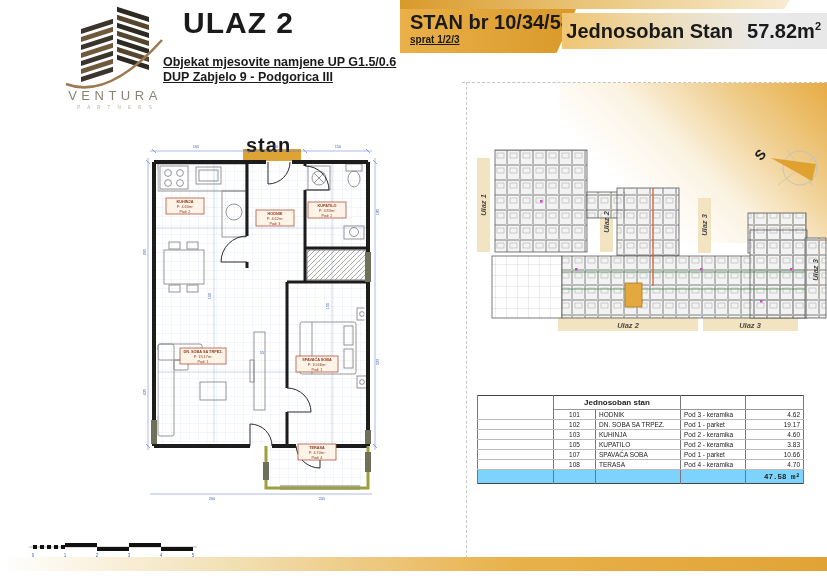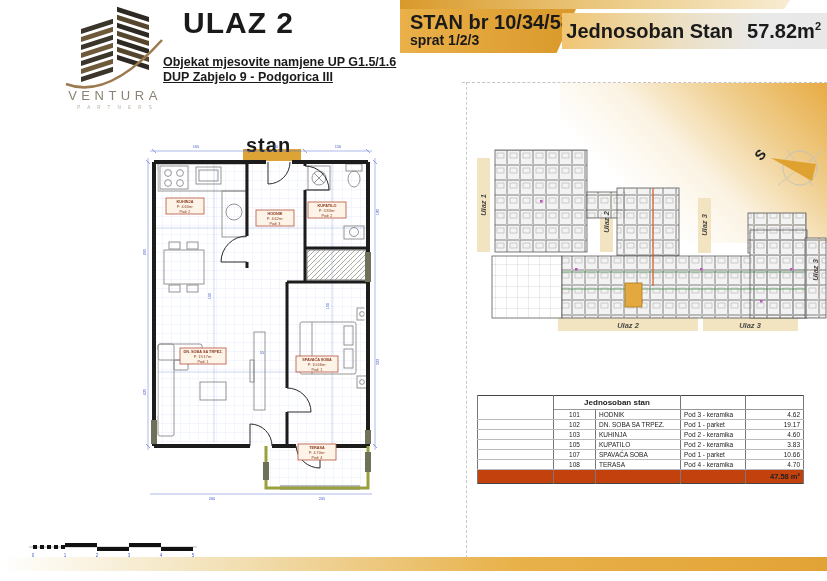--- a/index.html
+++ b/index.html
@@ -8,21 +8,21 @@
   .abs{position:absolute;}
   
   .ulaz-title{left:183px;top:6px;font-size:30px;font-weight:800;letter-spacing:1px;}
   .gold-strip{left:400px;top:0;width:390px;height:9px;
       background:linear-gradient(90deg,#d9992a 0%,#eccb86 55%,#f7ecd2 100%);
       clip-path:polygon(0 0,100% 0,98.5% 100%,0 100%);}
   .stan-block{left:400px;top:9px;width:176px;height:44px;padding:2px 0 0 10px;box-sizing:border-box;
       background:linear-gradient(90deg,#eab049 0%,#d9992a 100%);
       clip-path:polygon(0 0,100% 0,89% 100%,0 100%);}
   .stan-block .l1{font-size:20px;font-weight:800;line-height:23px;}
-  .stan-block .l2{font-size:14px;font-weight:700;line-height:12px;}
+  .stan-block .l2{font-size:10px;font-weight:700;text-decoration:underline;line-height:12px;}
   .apt-bar{left:562px;top:13px;width:265px;height:36px;display:flex;align-items:center;
       justify-content:flex-end;gap:14px;padding-right:6px;box-sizing:border-box;
       background:linear-gradient(90deg,#f0c572 0%,#ece0c4 45%,#e9e9e9 75%,#e8e8e8 100%);}
   .apt-bar .t{font-size:20px;font-weight:800;}
   .apt-bar sup{font-size:11px;}
   .proj{left:163px;top:55px;font-size:12.5px;font-weight:800;line-height:15px;}
   .proj div{text-decoration:underline;}
   
   .logo{left:58px;top:2px;width:115px;height:112px;}
   
@@ -37,21 +37,21 @@
   .rooms-table{left:477px;top:395px;border-collapse:collapse;table-layout:fixed;width:326px;
       font-size:6.5px;color:#222;}
   .rooms-table td{height:9px;padding:0 3px;border-left:1px solid #777;border-right:1px solid #777;
       overflow:hidden;white-space:nowrap;}
   .rooms-table tr.data td{border-bottom:1px solid #bbb;}
   .rooms-table td.c0{border-bottom:none;}
   .rooms-table{border:1px solid #444;}
   .rooms-table .title{font-size:8px;font-weight:700;text-align:center;height:13px;border-bottom:1px solid #999;}
   .rooms-table .num{text-align:center;}
   .rooms-table .area{text-align:right;}
-  .rooms-table tr.total td{background:#c2410c;height:13px;border-bottom:none;border-top:1px solid #999;}
+  .rooms-table tr.total td{background:#7dd3fc;height:13px;border-bottom:none;border-top:1px solid #999;font-family:Liberation Mono, monospace;}
   .rooms-table tr.total .grand{font-size:7.5px;font-weight:700;text-align:right;}
   
   .gold-footer{left:0;top:557px;width:827px;height:14px;
       background:linear-gradient(90deg,rgba(244,230,196,0) 0%,#f2e0b4 28%,#e8b14a 62%,#e2a336 100%);}
 </style>
 </head>
 <body>
 
 <div class="page">
 
@@ -87,21 +87,21 @@
   <div class="abs gold-strip"></div>
   <div class="abs stan-block">
     <div class="l1">STAN br 10/34/58</div>
     <div class="l2">sprat 1/2/3</div>
   </div>
   <div class="abs apt-bar">
     <span class="t">Jednosoban Stan</span>
     <span class="t"><span>57.82m</span><sup>2</sup></span>
   </div>
   <div class="abs proj">
-    <div>Objekat mjesovite namjene UP G1.5/1.6</div>
+    <div>Objekat mjesovite namjene UP G1.5/0.6</div>
     <div>DUP Zabjelo 9 - Podgorica III</div>
   </div>
 
   <div class="abs ulaz-bar"></div>
   <div class="abs ulaz-txt">stan</div>
 
   <svg class="abs" style="left:142px;top:136px;" width="272" height="372" viewBox="142 136 272 372">
     <defs>
       <pattern id="tiles" width="9" height="9" patternUnits="userSpaceOnUse">
         <path d="M9 0H0V9" fill="none" stroke="#d7e0f3" stroke-width="0.6"></path>

